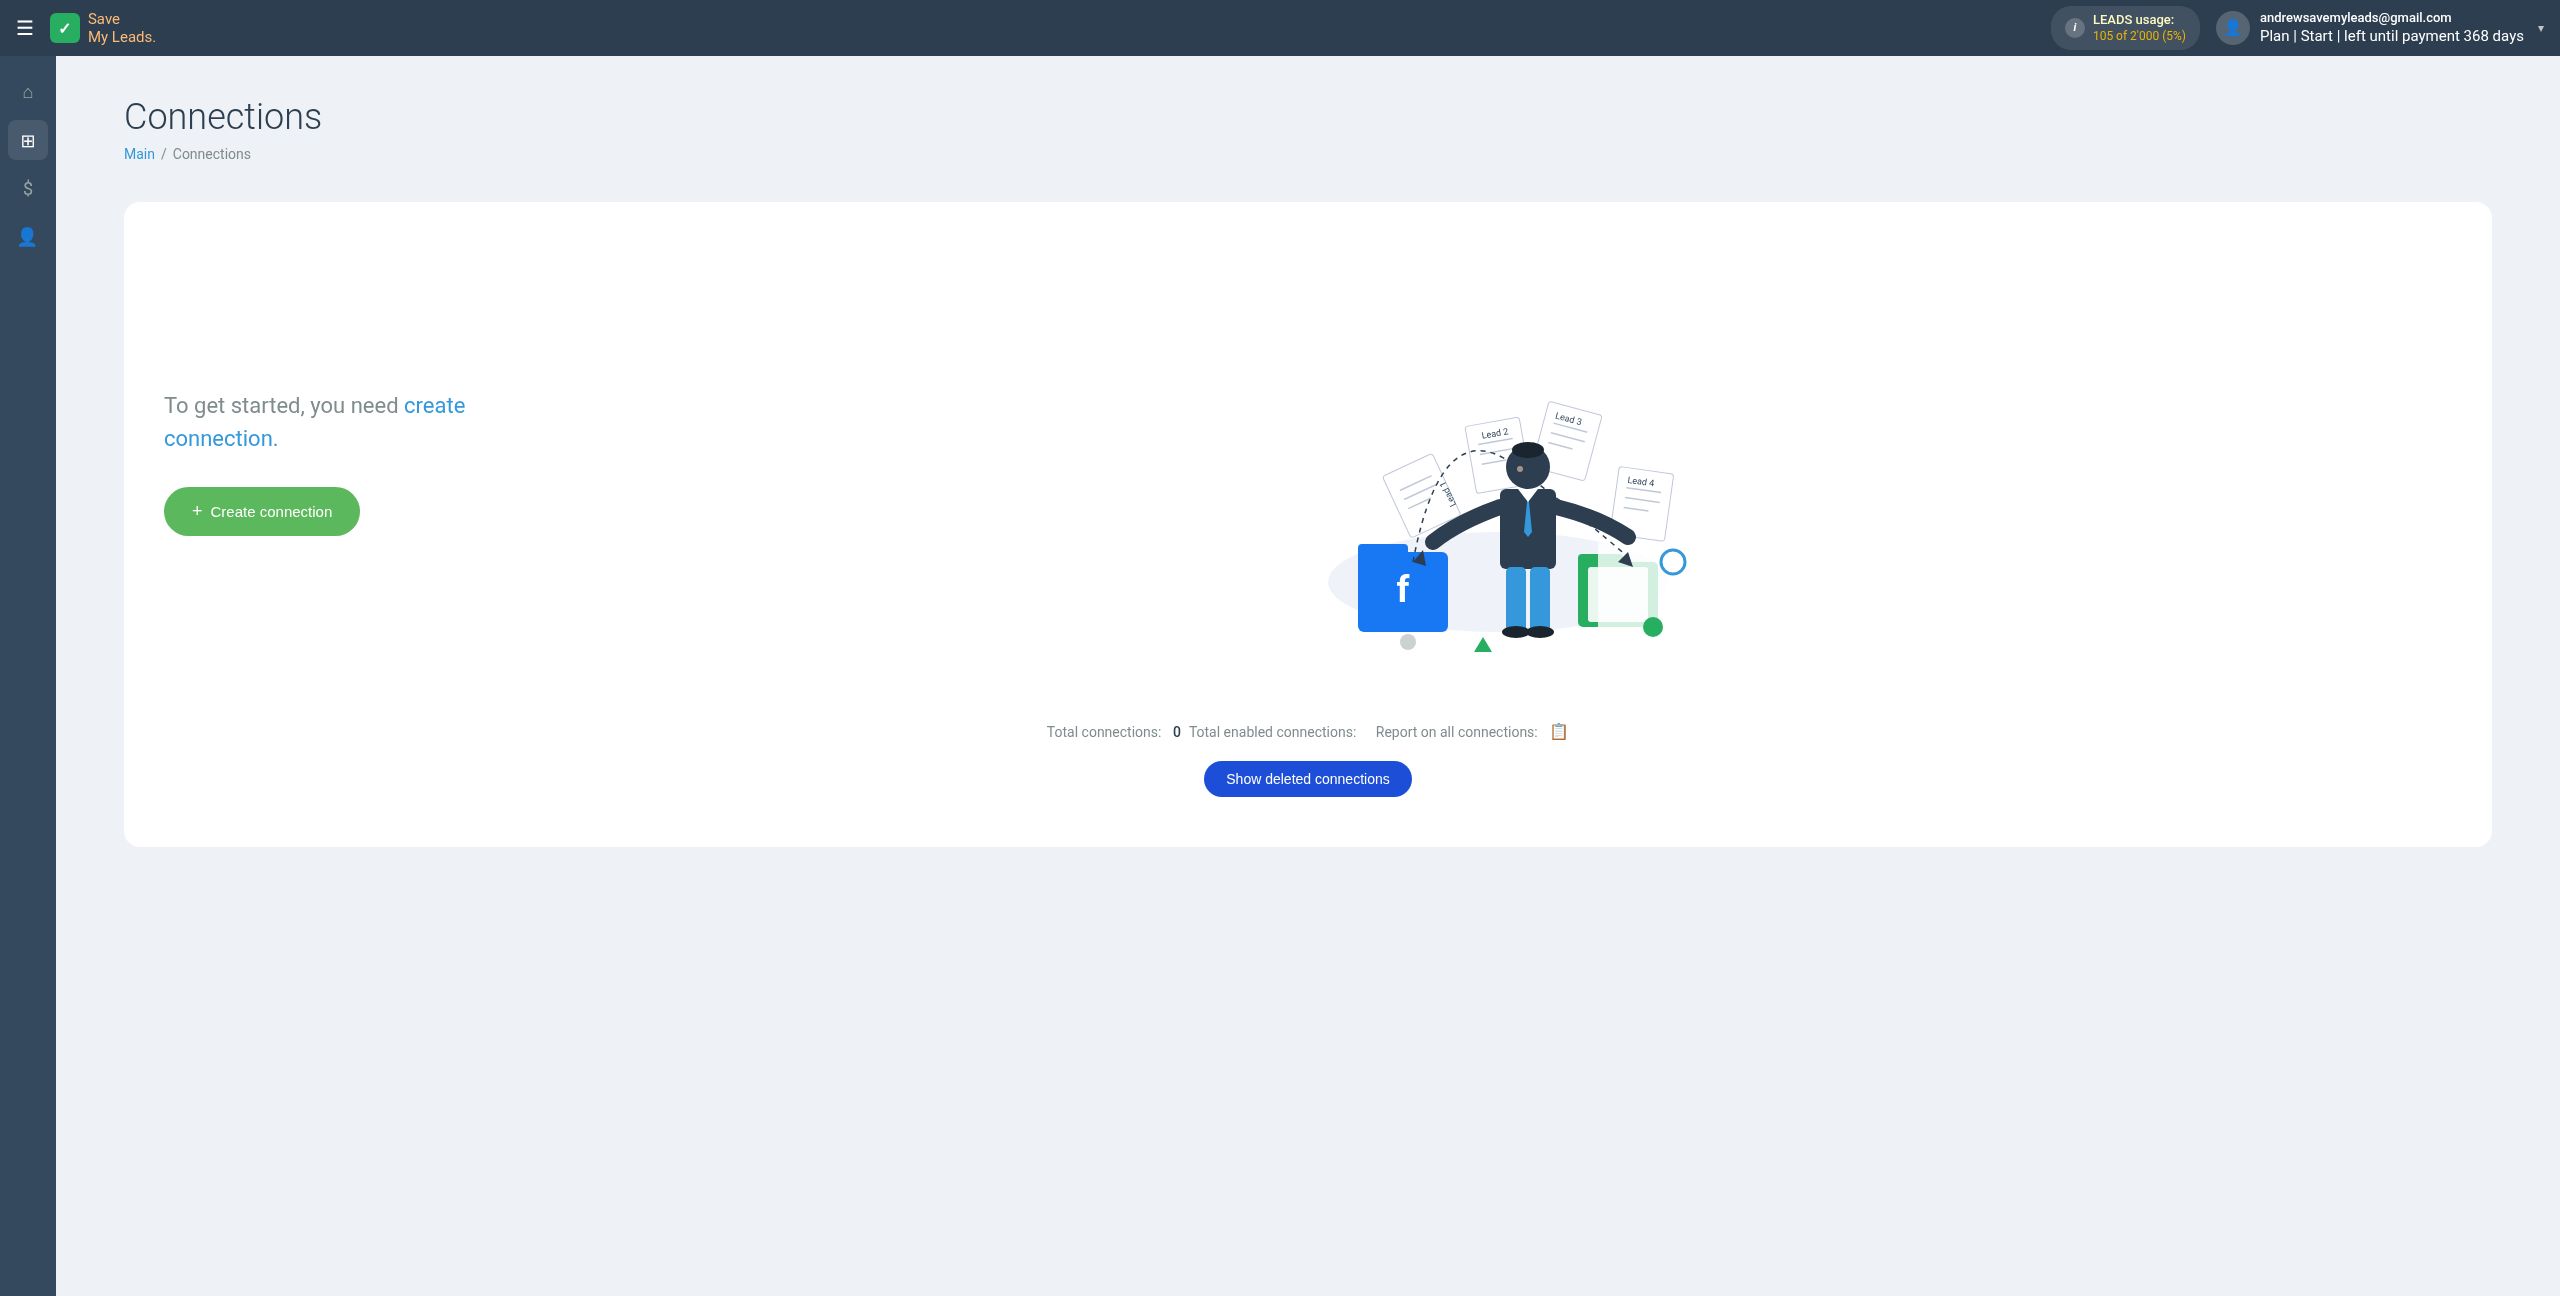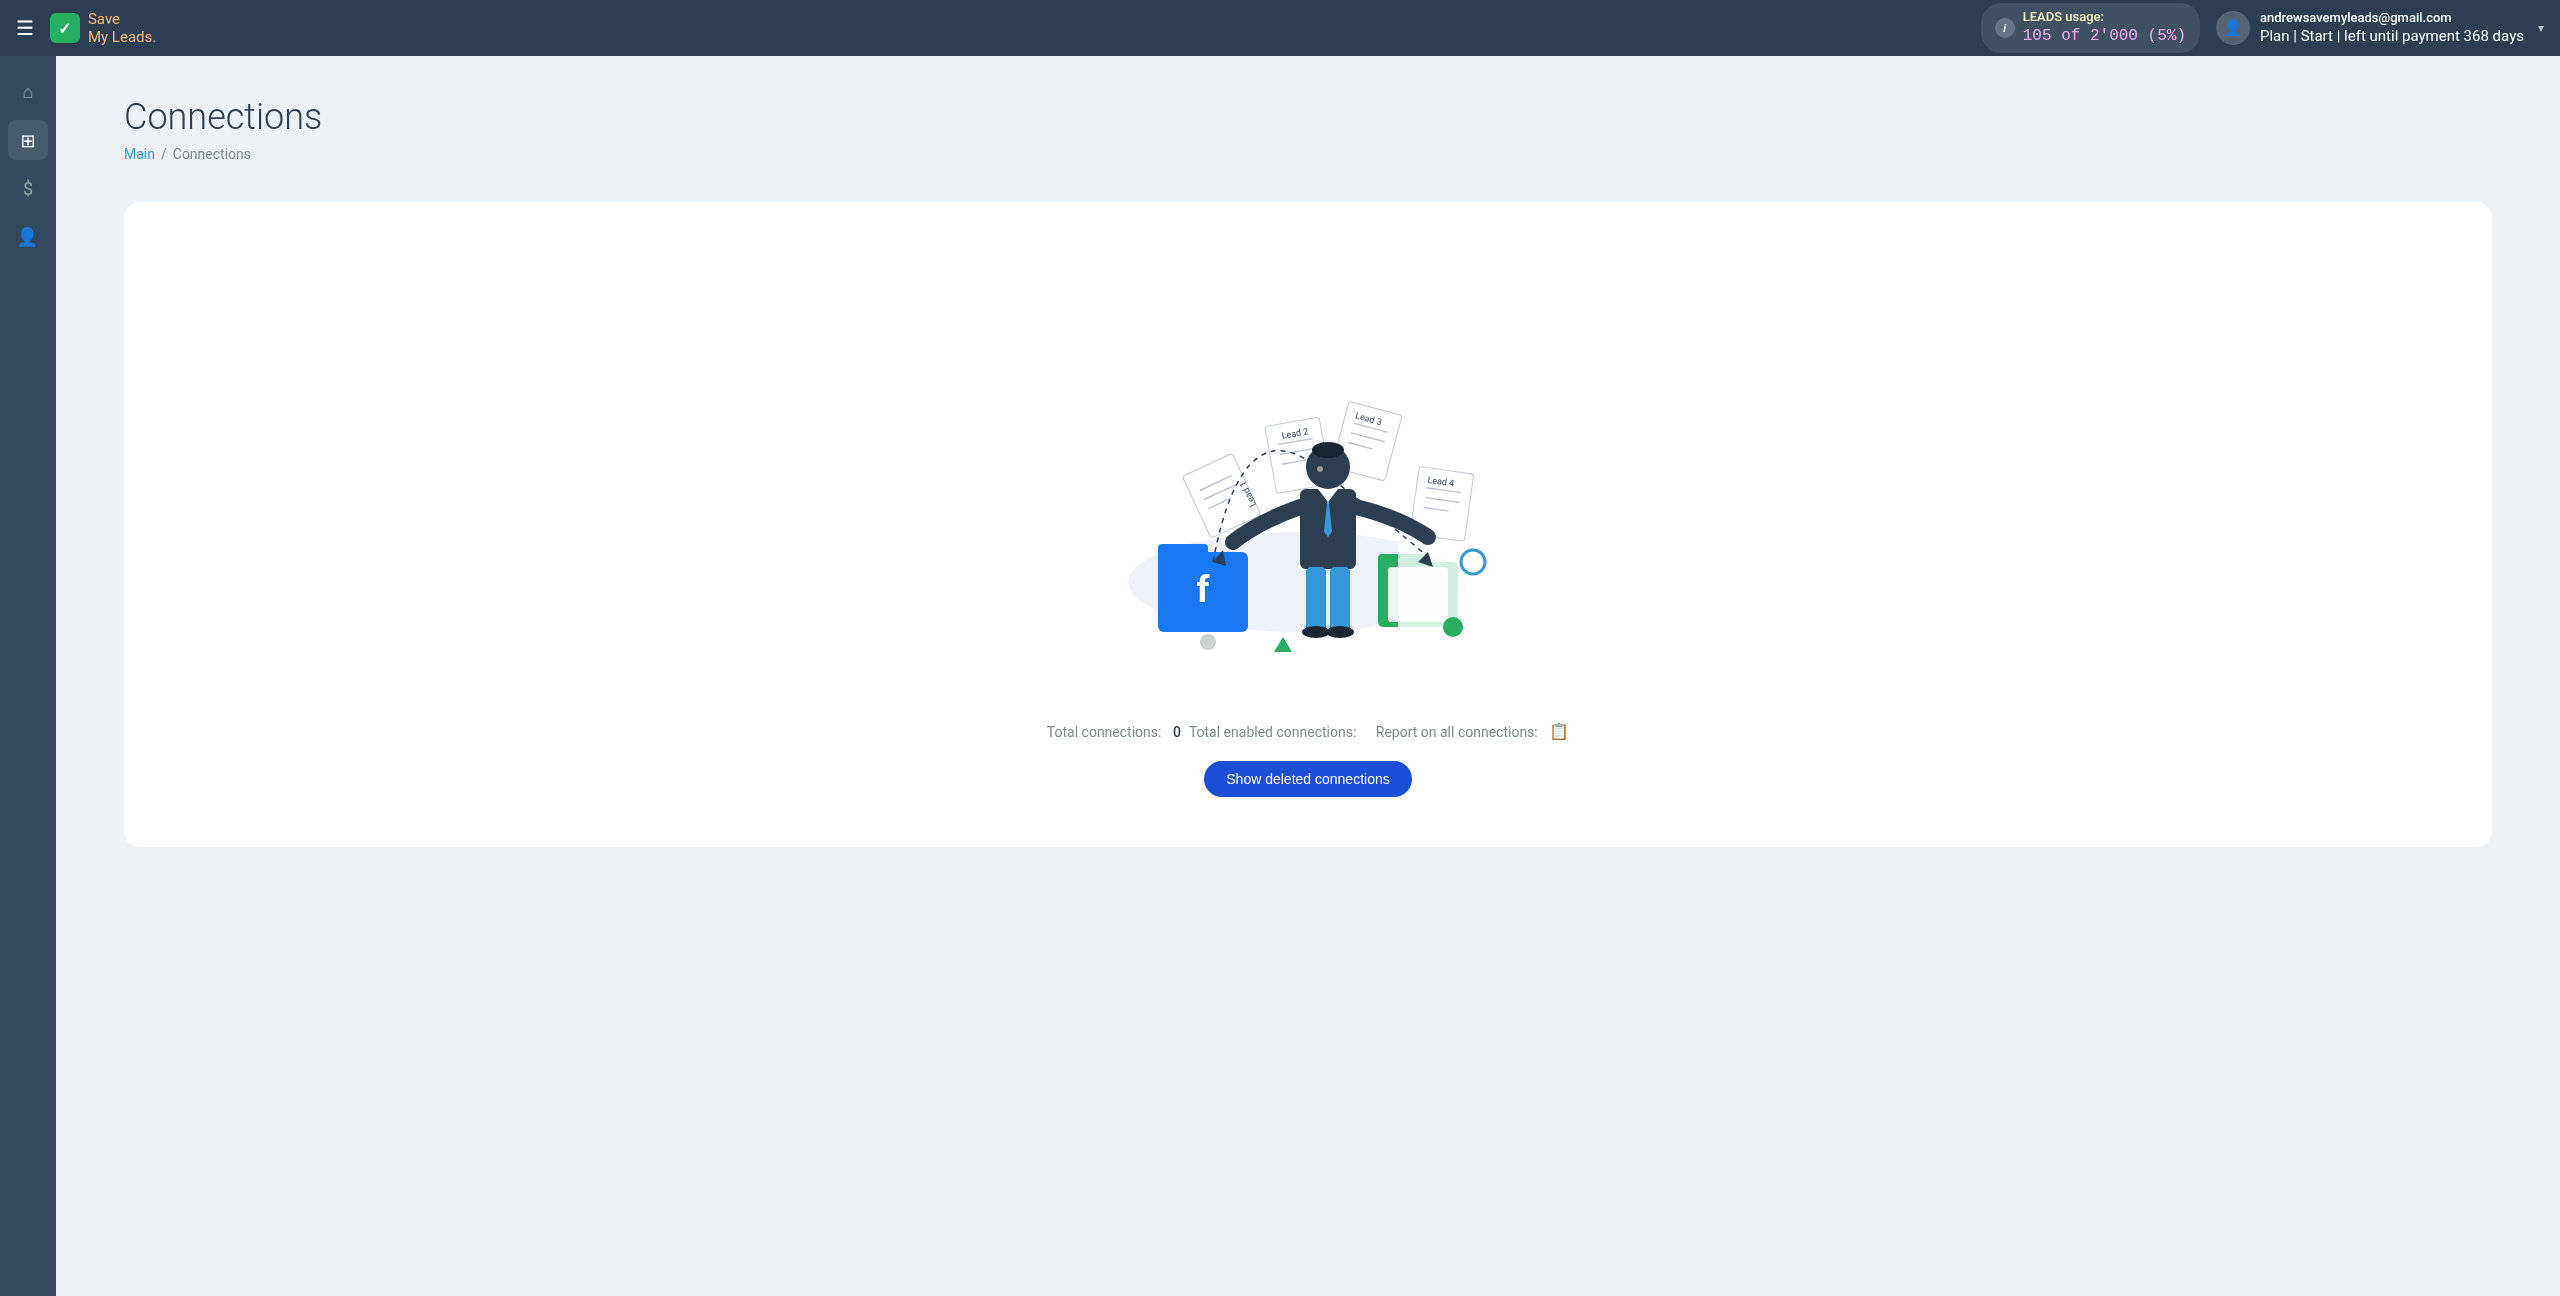--- a/index.html
+++ b/index.html
@@ -65,21 +65,21 @@
       justify-content: center;
       font-size: 11px;
       font-style: italic;
       font-weight: bold;
     }
     .leads-usage-text {
       font-size: 13px;
       line-height: 1.3;
     }
     .leads-usage-text .label { color: #fef9c3; font-weight: 500; }
-    .leads-usage-text .value { color: #f0abfc; font-size: 16px; font-family: Liberation Mono, monospace; }
+    .leads-usage-text .value { color: #eab308; font-size: 12px; }
     .user-section {
       display: flex;
       align-items: center;
       gap: 10px;
       color: #fff;
       cursor: pointer;
     }
     .user-avatar {
       width: 34px;
       height: 34px;
@@ -308,20 +308,29 @@
     <h1 class="page-title">Connections</h1>
     <div class="breadcrumb">
       <a class="breadcrumb-link">Main</a>
       <span class="breadcrumb-sep">/</span>
       <span class="breadcrumb-current">Connections</span>
     </div>
 
     <div class="empty-state-card">
       <div class="empty-state-content">
 
+        <div class="empty-state-text-section">
+          <p class="empty-state-text">
+            <span>To get started, you need </span><span class="highlight">create connection.</span>
+          </p>
+          <button class="create-btn">
+            <span class="plus">+</span>
+            <span>Create connection</span>
+          </button>
+        </div>
 
         <div class="illustration-area">
           <svg class="illustration-svg" viewBox="0 0 500 380" xmlns="http://www.w3.org/2000/svg">
 
             <ellipse cx="240" cy="310" rx="170" ry="50" fill="#e8edf5" opacity="0.7"></ellipse>
             <circle cx="200" cy="270" rx="120" ry="120" fill="#e8edf5" opacity="0.5"></circle>
             <circle cx="330" cy="280" rx="90" ry="90" fill="#e8edf5" opacity="0.4"></circle>
 
             <rect x="100" y="280" width="90" height="80" rx="6" fill="#1877f2"></rect>
             <rect x="100" y="272" width="50" height="18" rx="4" fill="#1877f2"></rect>

